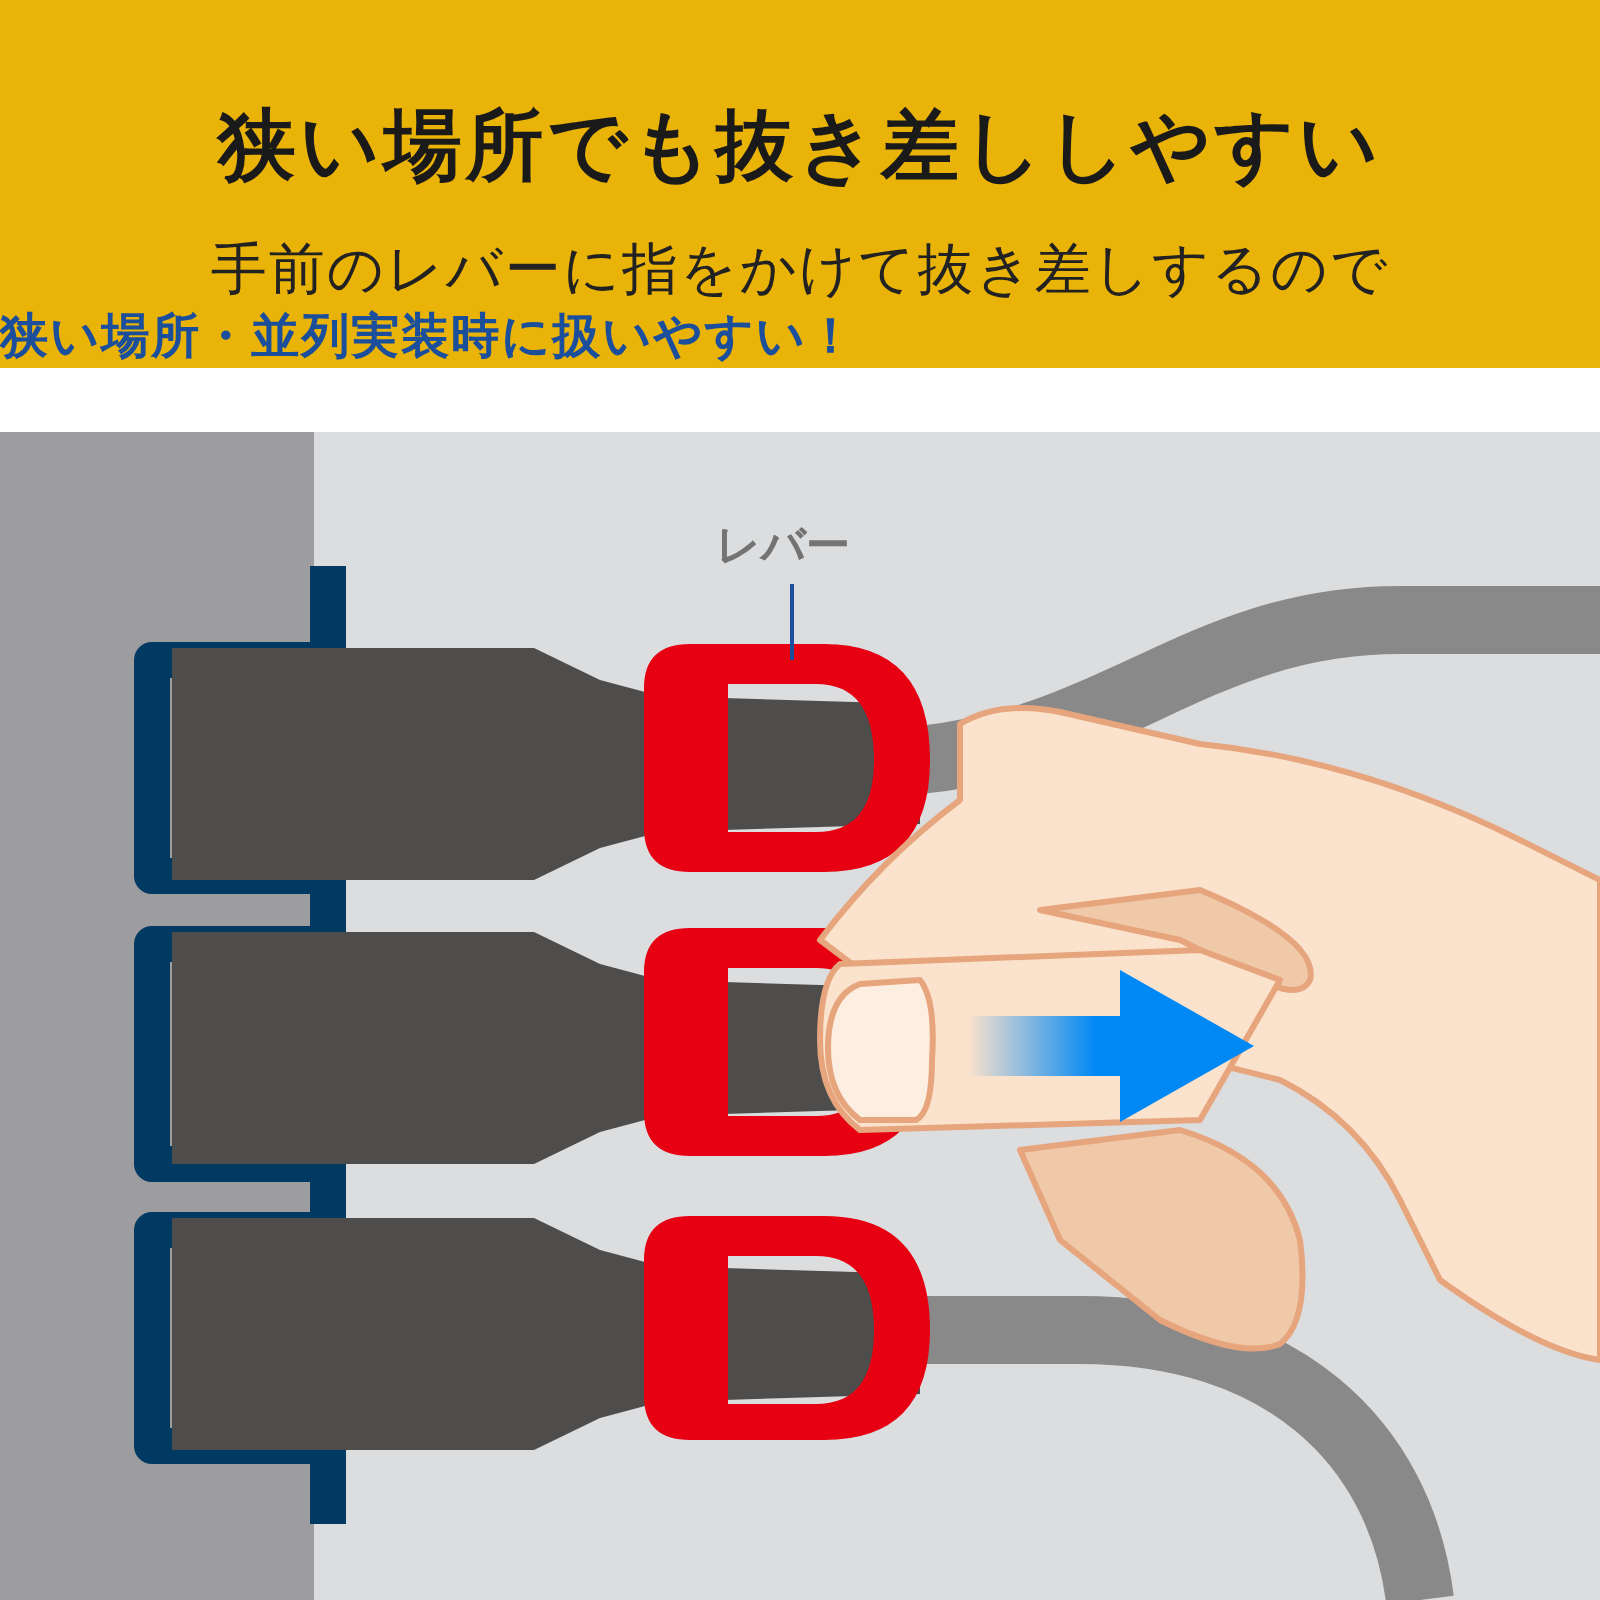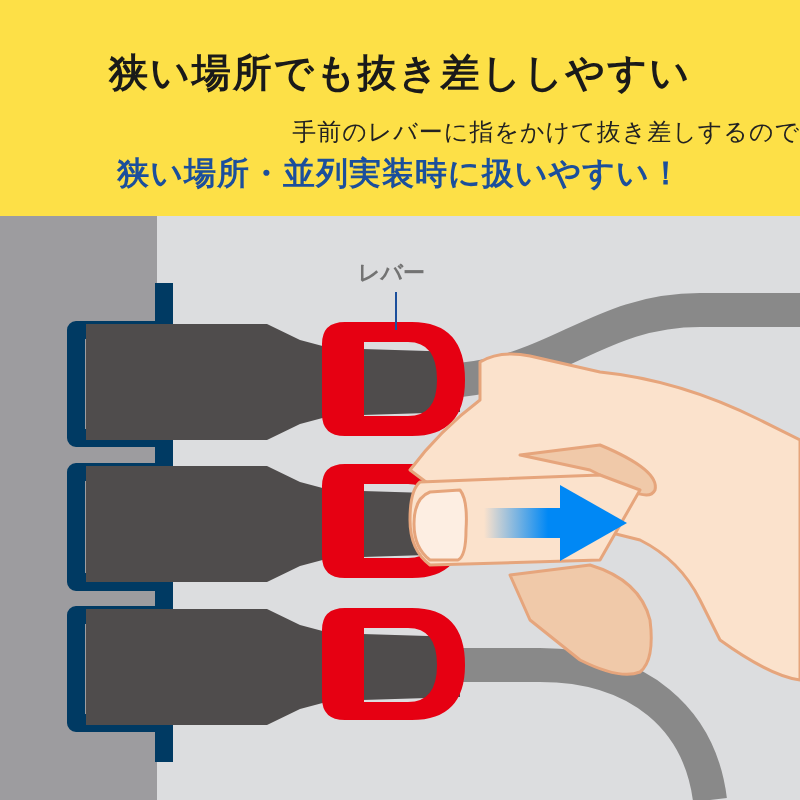--- a/index.html
+++ b/index.html
@@ -1,20 +1,20 @@
 <!DOCTYPE html>
 <html><head>
 <meta charset="utf-8">
 <style>
   html, body { margin:0; padding:0; }
   body { width:800px; height:800px; overflow:hidden; background:#ffffff; font-family:"DejaVu Sans", sans-serif; position:relative; }
-  .header { position:absolute; left:0; top:0; width:800px; height:216px; background:#fde047; }
+  .header { position:absolute; left:0; top:0; width:800px; height:184px; background:#eab308; }
   .title { position:absolute; left:0; top:46px; width:800px; text-align:center; font-size:39px; font-weight:bold; color:#1a1a1a; letter-spacing:2px; }
-  .sub1 { position:absolute; left:0; top:116px; width:800px; text-align:right; font-size:24px; color:#222222; letter-spacing:1px; }
-  .sub2 { position:absolute; left:0; top:152px; width:800px; text-align:center; font-size:32px; font-weight:bold; color:#1b4f9c; letter-spacing:1px; }
+  .sub1 { position:absolute; left:0; top:116px; width:800px; text-align:center; font-size:28px; color:#222222; letter-spacing:1px; }
+  .sub2 { position:absolute; left:0; top:152px; width:800px; font-size:24px; font-weight:bold; color:#1b4f9c; letter-spacing:1px; }
   .scene { position:absolute; left:0; top:216px; width:800px; height:584px; }
   .label-lever { position:absolute; left:358px; top:258px; font-size:22px; font-weight:bold; color:#737373; }
 </style>
 </head>
 <body>
 
 <div class="header">
   <div class="title">狭い場所でも抜き差ししやすい</div>
   <div class="sub1">手前のレバーに指をかけて抜き差しするので</div>
   <div class="sub2">狭い場所・並列実装時に扱いやすい！</div>

